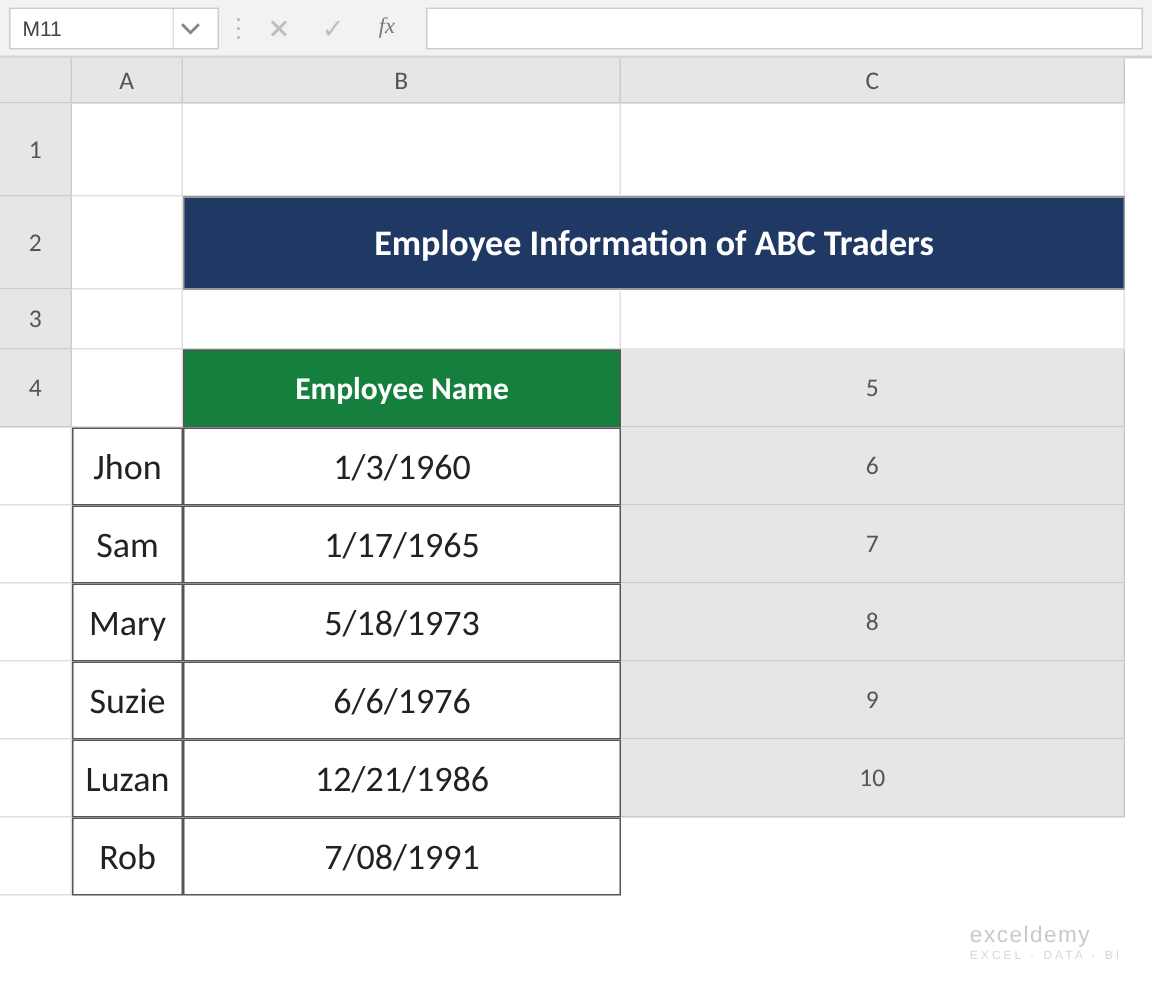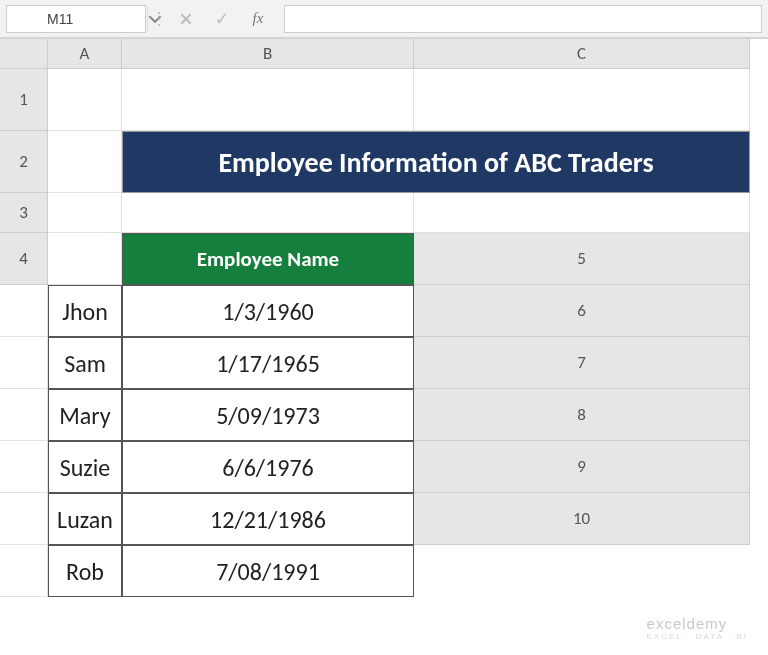--- a/index.html
+++ b/index.html
@@ -31,21 +31,20 @@
       width: 140px;
     }
     .name-box {
       border: none;
       outline: none;
       padding: 0 8px;
       font-size: 14px;
       width: 108px;
       background: transparent;
       color: #444;
-      margin-left: 32px;
     }
     .name-box-dd {
       width: 22px;
       display: flex;
       align-items: center;
       justify-content: center;
       color: #666;
       border-left: 1px solid #e0e0e0;
       height: 100%;
     }
@@ -122,21 +121,21 @@
     .r8 { height: 52px; }
     .r9 { height: 52px; }
     .r10 { height: 52px; }
     
     
     .title-banner {
       grid-column: 3 / 5;
       background: #203864;
       color: #ffffff;
       font-weight: bold;
-      font-size: 28px;
+      font-size: 24px;
       border: 1px solid #999;
     }
     
     
     .tbl-header {
       background: #15803d;
       color: #ffffff;
       font-weight: bold;
       font-size: 21px;
       border: 1px solid #555;
@@ -233,21 +232,21 @@
   <div class="cell r5 tbl-cell">1/3/1960</div>
 
   <div class="row-hdr r6">6</div>
   <div class="cell r6"></div>
   <div class="cell r6 tbl-cell">Sam</div>
   <div class="cell r6 tbl-cell">1/17/1965</div>
 
   <div class="row-hdr r7">7</div>
   <div class="cell r7"></div>
   <div class="cell r7 tbl-cell">Mary</div>
-  <div class="cell r7 tbl-cell">5/09/1973</div>
+  <div class="cell r7 tbl-cell">5/18/1973</div>
 
   <div class="row-hdr r8">8</div>
   <div class="cell r8"></div>
   <div class="cell r8 tbl-cell">Suzie</div>
   <div class="cell r8 tbl-cell">6/6/1976</div>
 
   <div class="row-hdr r9">9</div>
   <div class="cell r9"></div>
   <div class="cell r9 tbl-cell">Luzan</div>
   <div class="cell r9 tbl-cell">12/21/1986</div>

